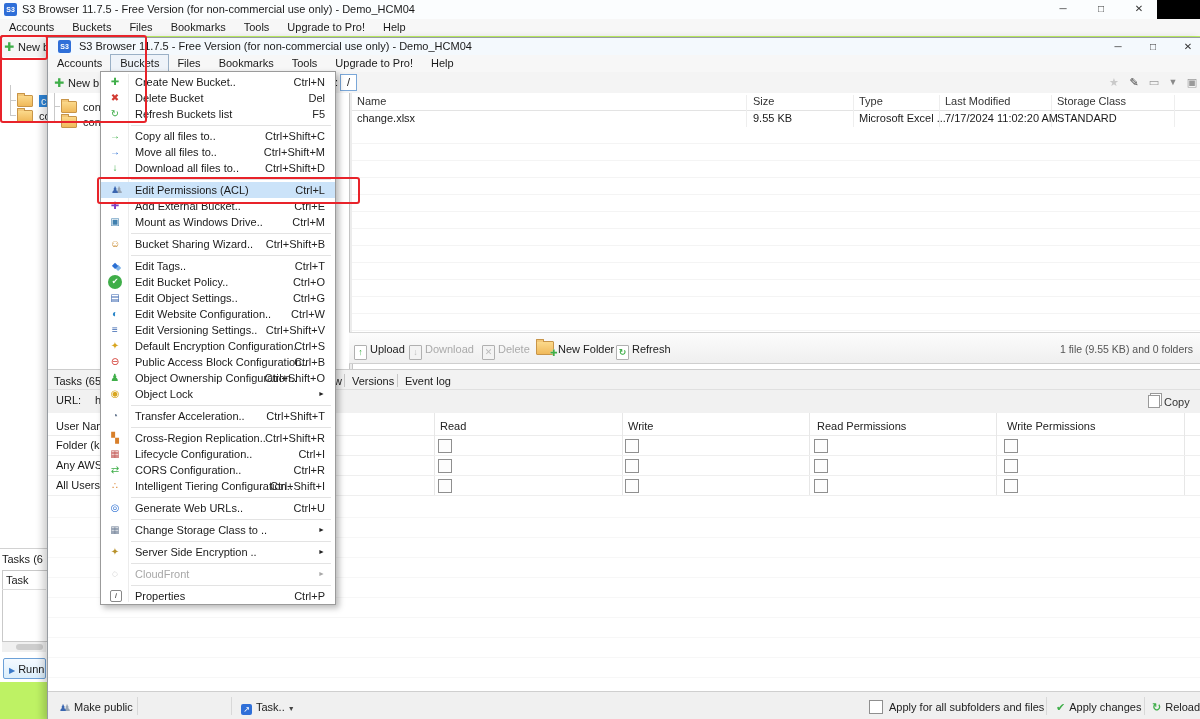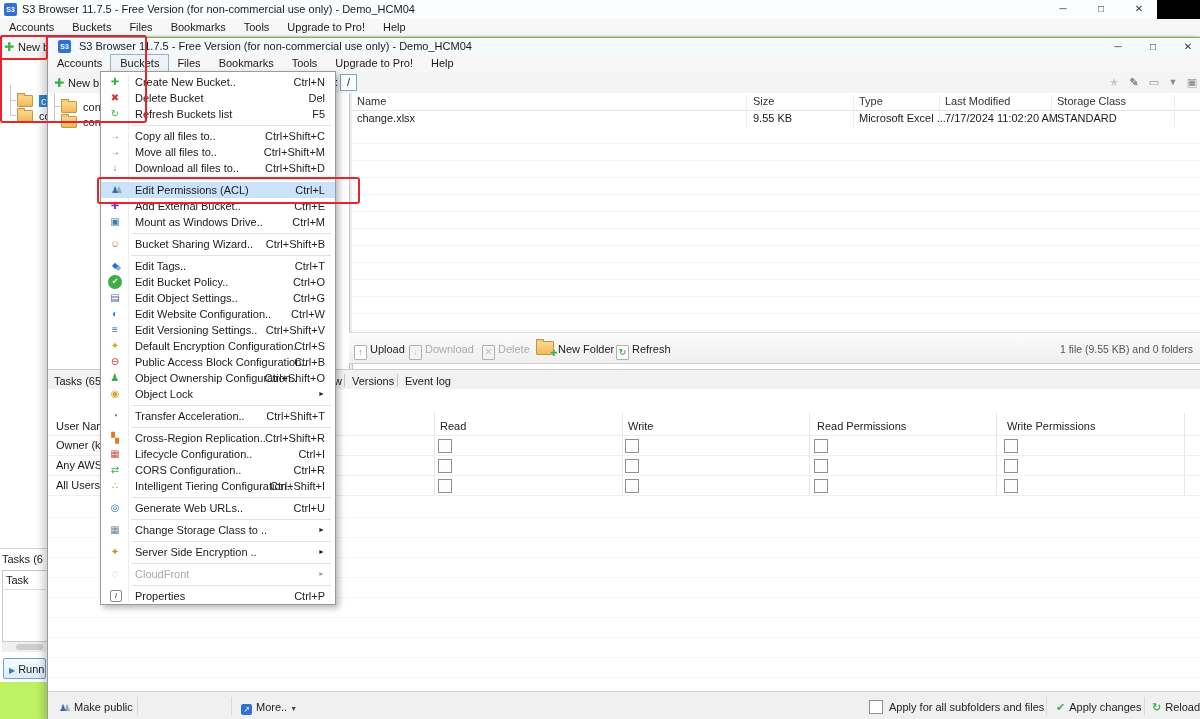--- a/index.html
+++ b/index.html
@@ -250,36 +250,43 @@
 
     <div class="abs i-tabs">
       <span class="tab" style="left:0;">Tasks (65</span>
       <span class="tab" style="left:284px;padding:0 2px;">w</span>
       <span class="tabsep" style="left:296px;"></span>
       <span class="tab" style="left:298px;">Versions</span>
       <span class="tabsep" style="left:349px;"></span>
       <span class="tab" style="left:351px;">Event log</span>
     </div>
 
+    <div class="abs i-url">
+      <span class="abs" style="left:8px;top:4px;">URL:</span>
+      <span class="abs" style="left:47px;top:4px;">h</span>
+      <span class="copybtn">
+        <span class="panes"></span><span>Copy</span>
+      </span>
+    </div>
 
     <div class="abs i-perm">
       <span class="ph" style="left:8px;">User Name</span>
       <span class="ph" style="left:392px;">Read</span>
       <span class="ph" style="left:580px;">Write</span>
       <span class="ph" style="left:769px;">Read Permissions</span>
       <span class="ph" style="left:959px;">Write Permissions</span>
       <div class="permline-h" style="top:22px;"></div>
       <div class="permline-v" style="left:386px;"></div>
       <div class="permline-v" style="left:574px;"></div>
       <div class="permline-v" style="left:761px;"></div>
       <div class="permline-v" style="left:948px;"></div>
       <div class="permline-v" style="left:1136px;"></div>
       <div id="perm-rows">
           <div class="perm-row" style="top: 23px;">
-            <span class="perm-label">Owner (k</span>
+            <span class="perm-label">Folder (k</span>
             <span class="cb" style="left: 390px;"></span>
             <span class="cb" style="left: 577px;"></span>
             <span class="cb" style="left: 766px;"></span>
             <span class="cb" style="left: 956px;"></span>
           </div>
           <div class="perm-row" style="top: 43px;">
             <span class="perm-label">Any AWS</span>
             <span class="cb" style="left: 390px;"></span>
             <span class="cb" style="left: 577px;"></span>
             <span class="cb" style="left: 766px;"></span>
@@ -299,21 +306,21 @@
     <div class="abs i-bottom">
       <span class="bb-item" style="left:11px;">
         <span class="people">♟</span><span>Make public</span>
       </span>
       <span class="bb-sep" style="left:89px;"></span>
       <span class="bb-item" style="left:99px;margin-top:33px;">
         <span class="lock"></span><span>Make private</span>
       </span>
       <span class="bb-sep" style="left:183px;"></span>
       <span class="bb-item" style="left:193px;">
-        <span class="ic-more">↗</span><span>More..</span><span class="drop">▼</span>
+        <span class="ic-more">↗</span><span>Task..</span><span class="drop">▼</span>
       </span>
       <span class="bb-cb" style="left:821px;"></span>
       <span class="bb-item" style="left:841px;">Apply for all subfolders and files</span>
       <span class="bb-sep" style="left:998px;"></span>
       <span class="bb-item" style="left:1008px;">
         <span class="check-g">✔</span><span>Apply changes</span>
       </span>
       <span class="bb-sep" style="left:1096px;"></span>
       <span class="bb-item" style="left:1104px;">
         <span class="refresh-g">↻</span><span>Reload</span>

